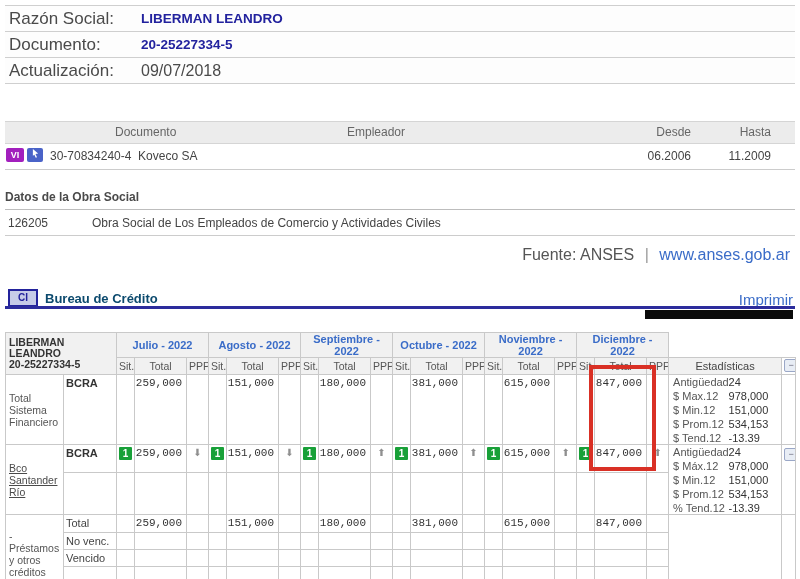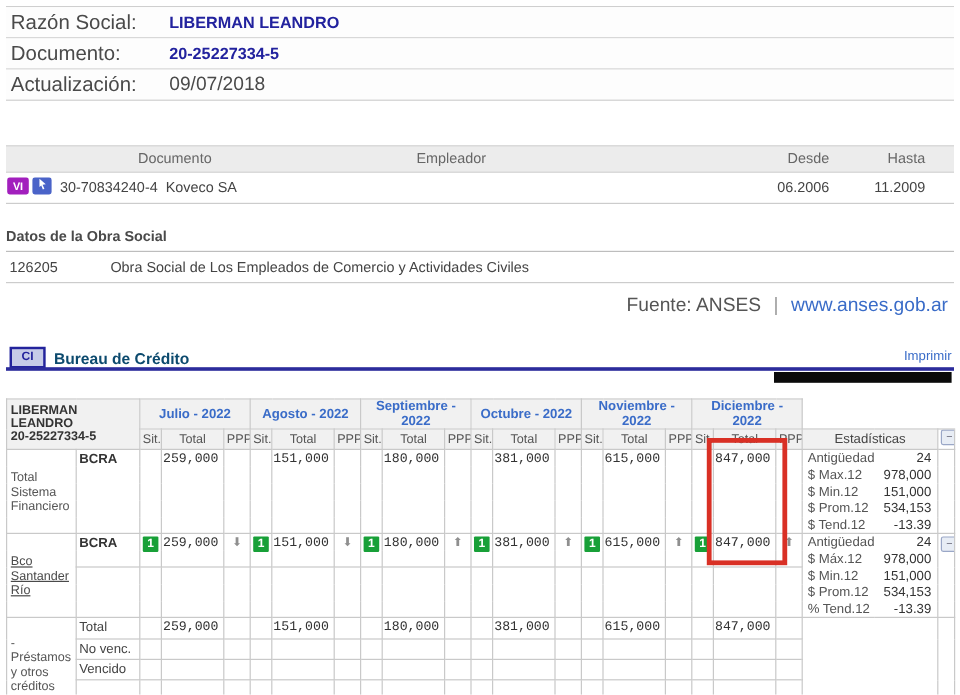--- a/index.html
+++ b/index.html
@@ -34,21 +34,21 @@
   #obra-code{width:84px;padding-left:3px;}
   
   #fuente{position:absolute;right:10px;top:246px;font-size:16px;color:#555;}
   #fuente .sep{color:#999;margin:0 6px;}
   a.lnk{color:#3a6cc8;text-decoration:none;cursor:pointer;}
   
   #ci{position:absolute;left:5px;top:289px;width:790px;height:30px;}
   #ci-badge{position:absolute;left:3px;top:0px;width:26px;height:14px;background:#c6cbe8;
             border:2px solid #23239c;color:#23239c;font-size:10px;font-weight:bold;text-align:center;line-height:14px;}
   #ci-title{position:absolute;left:40px;top:2px;font-size:13px;font-weight:bold;color:#0c4a6e;}
-  #imprimir{position:absolute;right:2px;top:2px;font-size:11px;}
+  #imprimir{position:absolute;right:2px;top:2px;font-size:15px;}
   #ci-rule{position:absolute;left:0;top:17px;width:790px;height:3px;background:#2c2c9c;}
   #redacted{position:absolute;left:645px;top:310px;width:148px;height:9px;background:#0a0a0a;}
   
   #btable-wrap{position:absolute;left:5px;top:332px;width:792px;}
   table.bt{border-collapse:collapse;table-layout:fixed;width:790px;font-size:11px;}
   .bt td{border:1px solid #c9c9c9;padding:0 2px;overflow:hidden;vertical-align:top;}
   .bt tr.hA td,.bt tr.hB td{background:#f1f1f1;}
   td.person{font-weight:bold;color:#333;font-size:10.5px;line-height:11px;white-space:pre-line;vertical-align:middle;padding-left:3px;}
   td.mh{color:#3a6cc8;font-weight:bold;text-align:center;font-size:11px;vertical-align:middle;}
   td.sub{color:#555;text-align:center;font-size:10.5px;vertical-align:middle;}
@@ -57,21 +57,21 @@
   td.blank{background:#fff !important;border-top:0;border-right:0;}
   td.iconcell{background:#fff !important;text-align:center;}
   td.ent{color:#555;font-size:10.5px;line-height:12px;white-space:pre-line;vertical-align:middle;padding-left:3px;}
   td.ent.link{text-decoration:underline;cursor:pointer;color:#4a4a4a;}
   td.src{font-weight:bold;color:#333;padding:2px 0 0 2px;}
   td.src.plain{font-weight:normal;color:#444;}
   td.sit{text-align:center;padding-top:2px;}
   td.val{text-align:right;padding:2px 4px 0 0;color:#333;font-family:Liberation Mono, monospace;}
   td.ppp{text-align:center;padding-top:1px;}
   td.sl{border-right:0;border-top:0;border-bottom:0;color:#555;padding:1px 0 0 4px;}
-  td.sv{border-left:0;border-top:0;border-bottom:0;color:#333;text-align:right;padding:1px 5px 0 0;}
+  td.sv{border-left:0;border-top:0;border-bottom:0;color:#333;padding:1px 5px 0 0;}
   td.sl.bt2,td.sv.bt2{border-top:1px solid #c9c9c9;}
   td.sl.bb2,td.sv.bb2{border-bottom:1px solid #c9c9c9;}
   .badge1{display:inline-block;width:13px;height:13px;background:#18a038;color:#fff;font-size:10px;
           font-weight:bold;text-align:center;line-height:13px;border-radius:1px;}
   .arrow{font-family:"DejaVu Sans",sans-serif;color:#8f8f8f;font-size:10px;}
   .collapse{display:inline-block;width:12px;height:11px;background:#e8edf5;border:1px solid #9aa7c7;
             color:#667;font-size:9px;line-height:10px;text-align:center;border-radius:2px;cursor:pointer;}
   #redbox{position:absolute;left:584px;top:33px;width:59px;height:98px;border:4px solid #d93025;pointer-events:none;}
 </style>
 </head>

